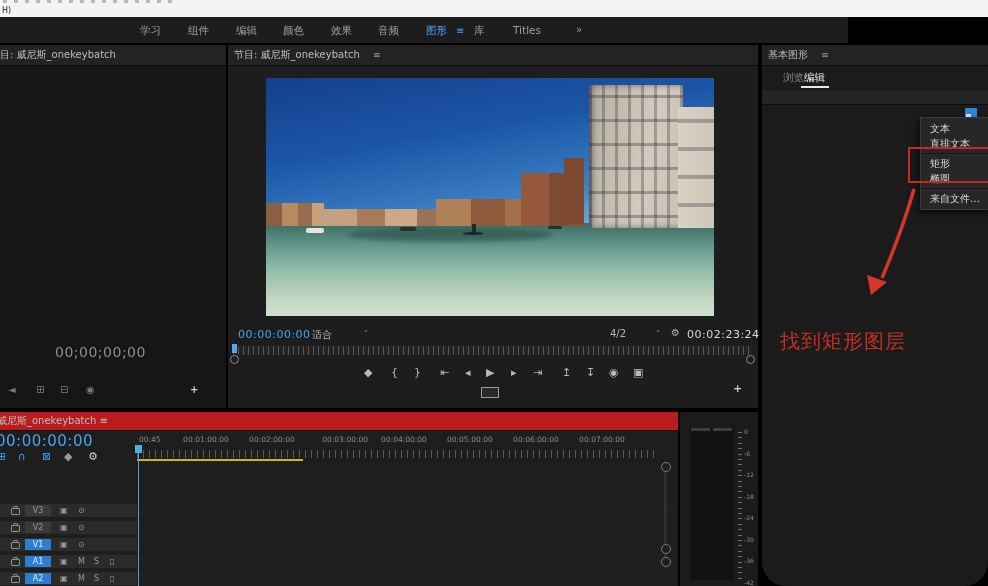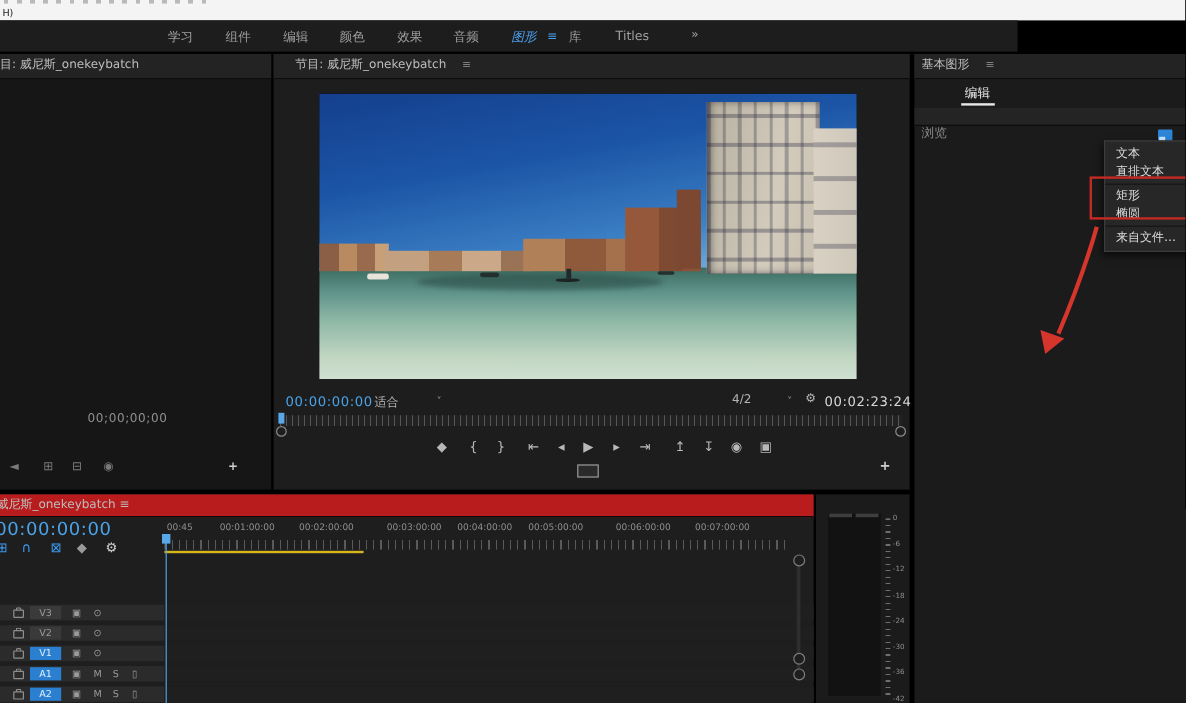--- a/index.html
+++ b/index.html
@@ -10,34 +10,34 @@
 
   
   .menu-strip{left:0;top:0;width:988px;height:17px;background:#f4f4f4;color:#333;}
   .menu-strip .cutline{position:absolute;left:3px;top:-3px;height:6px;width:170px;overflow:hidden;
       background:repeating-linear-gradient(90deg,#8a8a8a 0 4px,transparent 4px 11px);opacity:.55;}
   .menu-strip .h-text{position:absolute;left:2px;top:6px;font-size:8px;color:#222;}
 
   
   .tabbar{left:0;top:17px;width:848px;height:26px;background:#1d1d1d;}
   .wtab{position:absolute;top:7px;font-size:10.5px;color:#9e9e9e;white-space:nowrap;cursor:default;}
-  .wtab.active{color:#4aa0f0;font-style:italic;}
+  .wtab.active{color:#4aa0f0;}
   .wtab-menu{position:absolute;top:8px;color:#4aa0f0;font-size:10px;}
   .wtab-overflow{position:absolute;top:7px;color:#9e9e9e;font-size:10px;}
 
   
   .panel{background:#1d1d1d;}
   .phead{position:absolute;left:0;top:0;right:0;height:20px;background:#232323;
          border-bottom:1px solid #0c0c0c;line-height:20px;white-space:nowrap;overflow:hidden;}
   .phead .t{color:#bdbdbd;font-size:10px;}
   .phead .pmenu{color:#9a9a9a;margin-left:10px;font-size:9px;}
 
   
   .source-panel{left:0;top:45px;width:226px;height:363px;background:#161616;}
-  .src-tc{position:absolute;left:73px;top:299px;color:#8f8f8f;font-size:10px;letter-spacing:.5px;}
+  .src-tc{position:absolute;left:55px;top:299px;color:#8f8f8f;font-size:14px;letter-spacing:.5px;}
   .src-tools{position:absolute;left:0;bottom:8px;width:100%;height:16px;color:#7a7a7a;}
   .src-tools span{position:absolute;top:0;font-size:10px;}
   .plus-btn{color:#cfcfcf;font-size:14px;font-weight:bold;}
 
   
   .program-panel{left:228px;top:45px;width:530px;height:363px;background:#1d1d1d;}
   .video{position:absolute;left:38px;top:33px;width:448px;height:238px;overflow:hidden;background:#000;}
   .sky{position:absolute;inset:0;height:62%;
        background:linear-gradient(170deg,#143f8e 0%,#1c55a6 38%,#3b7fc4 72%,#8ec2e4 100%);}
   .water{position:absolute;left:0;top:61%;width:100%;height:39%;
@@ -75,23 +75,23 @@
   .chev{color:#8f8f8f;font-size:8px;}
   .scrub{position:absolute;left:5px;top:301px;width:519px;height:9px;background:#222;
          background-image:repeating-linear-gradient(90deg,#565656 0 1px,transparent 1px 5px);}
   .scrub-ph{position:absolute;left:4px;top:299px;width:5px;height:9px;background:#58a8e8;}
   .zoomhandle{position:absolute;top:310px;width:7px;height:7px;border:1px solid #8a8a8a;border-radius:50%;}
   .transport{position:absolute;left:0;top:321px;width:100%;height:18px;color:#b8b8b8;}
   .transport span{position:absolute;top:0;font-size:11px;}
   .pm-rectbtn{position:absolute;left:253px;top:342px;width:16px;height:9px;border:1px solid #9a9a9a;background:#2a2a2a;}
 
   
-  .right-panel{left:762px;top:45px;width:226px;height:541px;background:#1b1b1b;}
+  .right-panel{left:762px;top:45px;width:226px;height:541px;background:#1b1b1b;border-radius:24px;}
   .eg-tab{position:absolute;top:26px;font-size:10.5px;}
-  .eg-tab.browse{left:6px;color:#8a8a8a;margin-top:33px;}
+  .eg-tab.browse{left:21px;color:#8a8a8a;}
   .eg-tab.edit{left:42px;color:#ececec;}
   .eg-underline{position:absolute;left:39px;top:41px;width:28px;height:2px;background:#e8e8e8;}
   .eg-strip{position:absolute;left:0;top:45px;width:100%;height:14px;background:#242424;border-bottom:1px solid #0d0d0d;}
   .newlayer{position:absolute;left:203px;top:63px;width:12px;height:12px;background:#2d85d8;border-radius:1px;}
   .newlayer::after{content:"";position:absolute;left:1px;bottom:1px;width:5px;height:5px;background:#cfe6ff;}
   .eg-menu{position:absolute;left:158px;top:72px;width:74px;background:#272727;border:1px solid #3c3c3c;
            border-right:none;box-shadow:-2px 3px 6px rgba(0,0,0,.6);padding:3px 0;}
   .eg-menu .mi{height:15px;line-height:15px;padding-left:9px;color:#dedede;font-size:10px;white-space:nowrap;}
   .eg-menu .sep{height:1px;background:#161616;margin:2px 0;}
   .red-box{position:absolute;left:146px;top:102px;width:90px;height:32px;border:2px solid #c32a24;}
@@ -170,21 +170,21 @@
       <span style="left:8px">◄</span>
       <span style="left:36px">⊞</span>
       <span style="left:60px">⊟</span>
       <span style="left:86px">◉</span>
       <span class="plus-btn" style="left:190px">+</span>
     </div>
   </div>
 
   <div class="abs panel program-panel">
     <div class="phead">
-      <span class="t" style="margin-left:18px">节目: 威尼斯_onekeybatch</span>
+      <span class="t" style="margin-left:6px">节目: 威尼斯_onekeybatch</span>
       <span class="pmenu">≡</span>
     </div>
 
     <div class="video">
       <div class="sky"></div>
       <div class="water"></div>
       <div class="water-shadow"></div>
       <div class="bld bld-far-left"></div>
       <div class="bld bld-left"></div>
       <div class="bld bld-mid"></div>
@@ -254,20 +254,21 @@
       <div class="mi">来自文件…</div>
     </div>
 
     <div class="red-box"></div>
 
     <svg class="red-arrow" viewBox="0 0 70 125">
       <path d="M57 6 Q45 48 25 95" stroke="#d5352b" stroke-width="3.5" fill="none"></path>
       <polygon points="14,112 10,92 30,99" fill="#d5352b"></polygon>
     </svg>
 
+    <div class="red-note">找到矩形图层</div>
   </div>
 
   <div class="abs panel timeline-panel">
     <div class="tl-head">
       <span class="t" style="margin-left:-3px;color:#bdbdbd">威尼斯_onekeybatch</span>
       <span class="pmenu">≡</span>
     </div>
     <div class="tl-tc">00:00:00:00</div>
 
     <div class="tl-tools">
@@ -276,21 +277,21 @@
       <span style="left:42px;color:#3f9bf0">⊠</span>
       <span style="left:64px;color:#9a9a9a">◆</span>
       <span style="left:88px;color:#d0d0d0">⚙</span>
     </div>
 
     <span class="tl-ruler-label" style="left:139px">00:45</span>
     <span class="tl-ruler-label" style="left:176px;width:60px;text-align:center">00:01:00:00</span>
     <span class="tl-ruler-label" style="left:242px;width:60px;text-align:center">00:02:00:00</span>
     <span class="tl-ruler-label" style="left:308px;width:60px;text-align:right">00:03:00:00</span>
     <span class="tl-ruler-label" style="left:374px;width:60px;text-align:center">00:04:00:00</span>
-    <span class="tl-ruler-label" style="left:426px;width:60px;text-align:right">00:05:00:00</span>
+    <span class="tl-ruler-label" style="left:447px;width:60px;text-align:left">00:05:00:00</span>
     <span class="tl-ruler-label" style="left:506px;width:60px;text-align:center">00:06:00:00</span>
     <span class="tl-ruler-label" style="left:572px;width:60px;text-align:center">00:07:00:00</span>
     <div class="tl-ticks"></div>
     <div class="tl-workarea"></div>
 
     <div class="trow" style="top:92px">
       <div class="hdr">
         <span class="lock"></span>
         <span class="tbox">V3</span>
         <span class="ticn" style="left:60px">▣</span>

